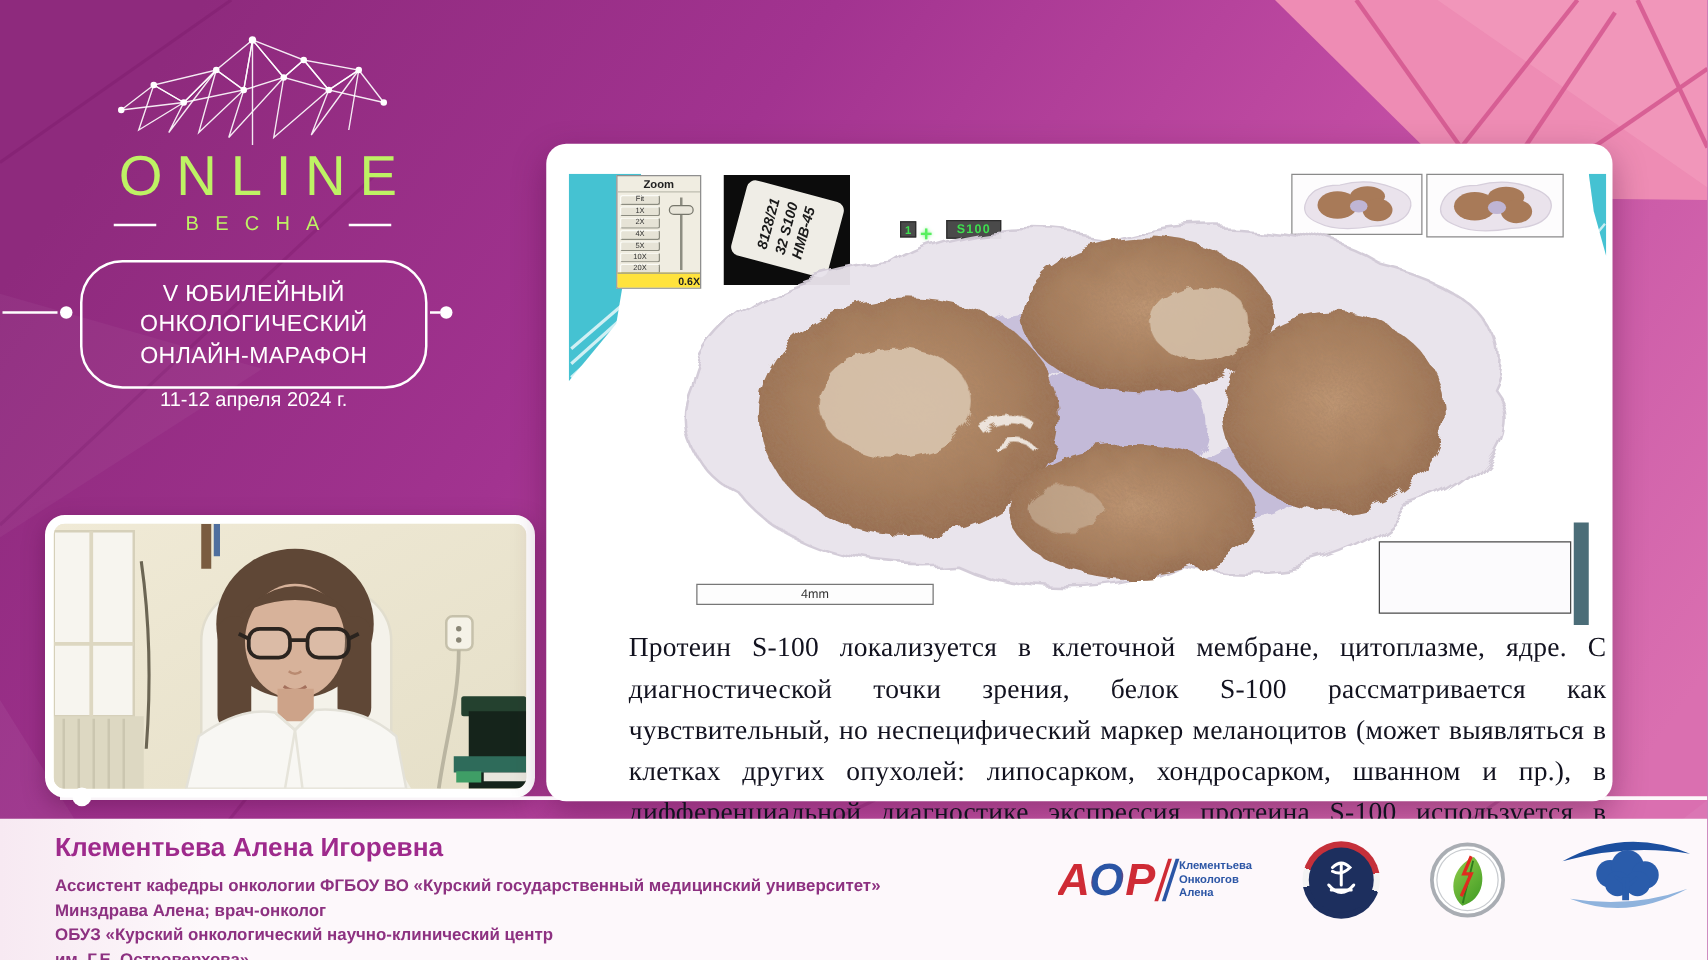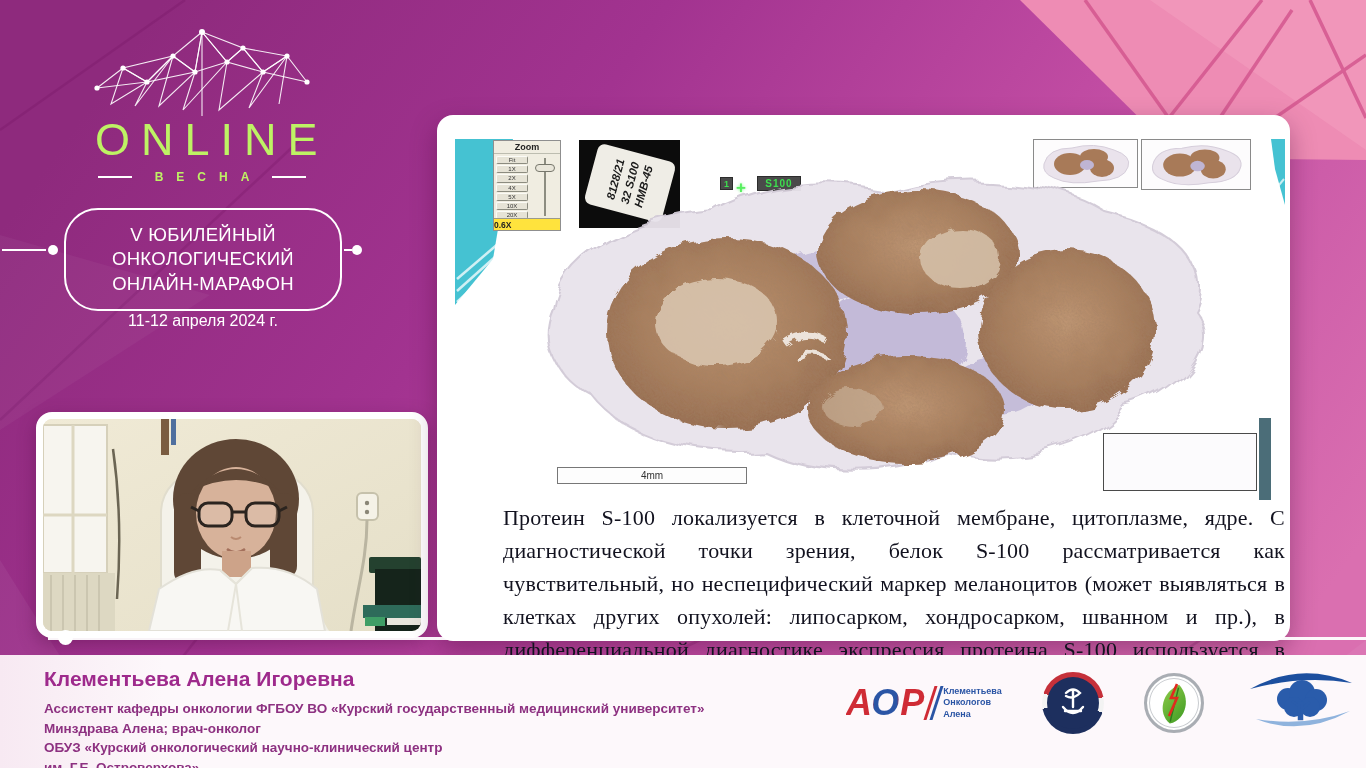--- a/index.html
+++ b/index.html
@@ -8,21 +8,21 @@
   #stage { position:relative; width:1366px; height:768px; overflow:hidden; background:#a23390; }
 
   
   #bg-svg { position:absolute; inset:0; z-index:0; }
 
   
   .logo-wrap { position:absolute; left:84px; top:26px; width:236px; text-align:center; z-index:2; color:#bef264; }
   .logo-title { font-size:45px; letter-spacing:11px; font-weight:400; margin-top:-8px; text-indent:11px; }
   .logo-sub { display:flex; align-items:center; justify-content:center; gap:10px; margin-top:4px; }
   .logo-sub:before,.logo-sub:after { content:""; flex:0 0 34px; height:2px; background:#fff; }
-  .logo-sub span { font-size:12px; letter-spacing:13px; text-indent:13px; font-weight:bold; }
+  .logo-sub span { font-size:16px; letter-spacing:13px; text-indent:13px; font-weight:normal; }
 
   .event-box { position:absolute; left:64px; top:208px; width:278px; z-index:3;
     border:2.5px solid #fff; border-radius:34px; padding:13px 6px;
     color:#fff; text-align:center; font-size:18.5px; line-height:1.32; letter-spacing:.3px; }
   .deco-line-l { position:absolute; left:2px; top:249px; width:44px; height:2px; background:#fff; z-index:2; }
   .deco-dot-l  { position:absolute; left:48px; top:245px; width:10px; height:10px; border-radius:50%; background:#fff; z-index:2; }
   .deco-line-r { position:absolute; left:344px; top:249px; width:8px; height:2px; background:#fff; z-index:2; }
   .deco-dot-r  { position:absolute; left:352px; top:245px; width:10px; height:10px; border-radius:50%; background:#fff; z-index:2; }
   .event-date { position:absolute; left:64px; top:312px; width:278px; text-align:center; color:#fff; font-size:16px; z-index:2; }
 
@@ -48,21 +48,21 @@
   .zoom-body { display:flex; }
   .zoom-btn-col { width:36px; padding:1px 2px; }
   .zoom-btn { display:block; width:32px; height:8.2px; margin:1px 0; background:#e6e3d6;
     border:1px solid; border-color:#fbfbf6 #8c8c80 #8c8c80 #fbfbf6; border-radius:2px;
     font-size:6px; line-height:6px; text-align:center; color:#333; cursor:pointer; }
   .zoom-slider { position:relative; flex:1; }
   .zoom-track { position:absolute; left:14px; top:4px; width:2px; height:58px; background:#8d8d81; }
   .zoom-handle { position:absolute; left:5px; top:10px; width:20px; height:8px; background:#e9e6da;
     border:1px solid #77776c; border-radius:4px; }
   .zoom-current { position:absolute; left:0; bottom:0; width:100%; height:12px; background:#ffe33d;
-    border-top:1px solid #9b9b8d; font-size:8.5px; font-weight:bold; color:#222; text-align:left; line-height:12px; }
+    border-top:1px solid #9b9b8d; font-size:8.5px; font-weight:bold; color:#222; text-align:right; line-height:12px; }
 
   .slide-label { position:absolute; left:142px; top:25px; width:101px; height:88px; background:#0c0c0c; overflow:hidden; }
   .slide-label-paper { position:absolute; left:20px; top:3px; width:62px; height:80px; background:#efede6;
     border-radius:7px; transform:rotate(-75deg); display:flex; flex-direction:column; align-items:center; justify-content:center;
     font-style:italic; font-weight:bold; color:#1a1a1a; }
   .slide-label-paper div { font-size:11.5px; line-height:1.25; white-space:nowrap; }
 
   .anno-id { position:absolute; left:283px; top:62px; width:13px; height:13px; background:#4a4a4a;
     border:1px solid #2c2c2c; color:#3ddf4e; font-size:9px; font-weight:bold; text-align:center; line-height:12px; }
   .anno-cross { position:absolute; left:299px; top:63px; color:#57ef5f; font-size:17px; font-weight:bold;

